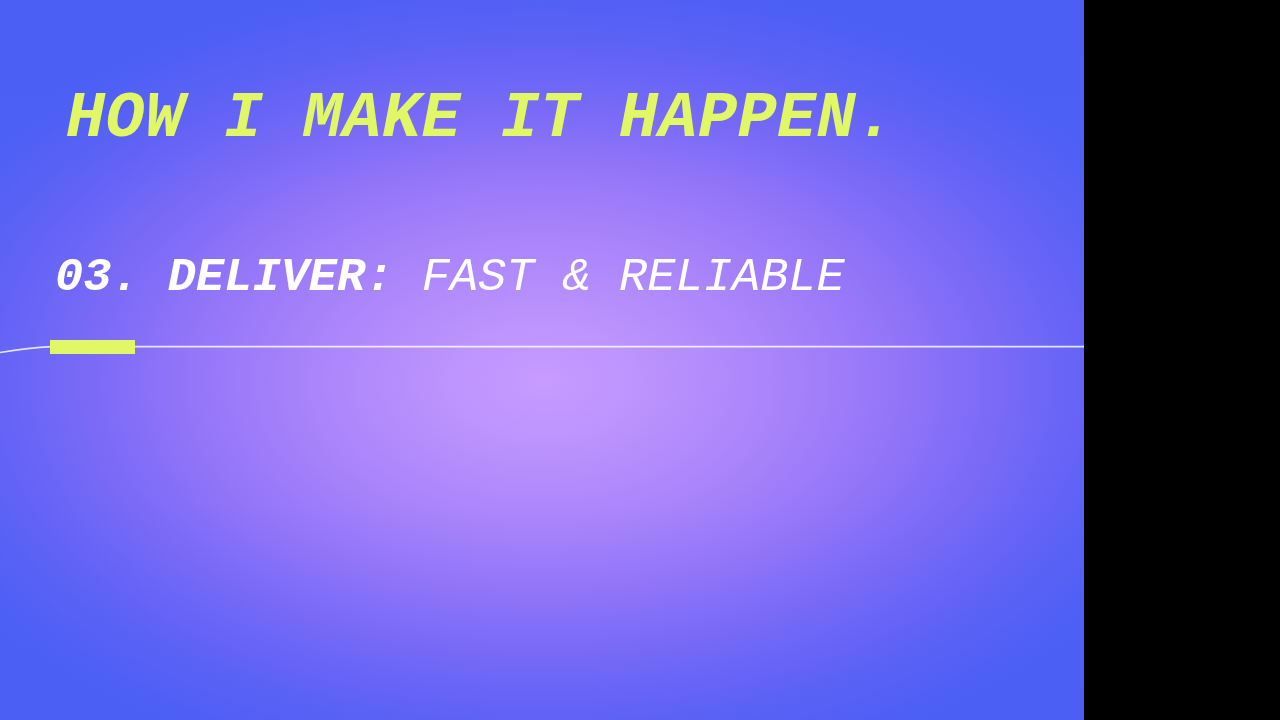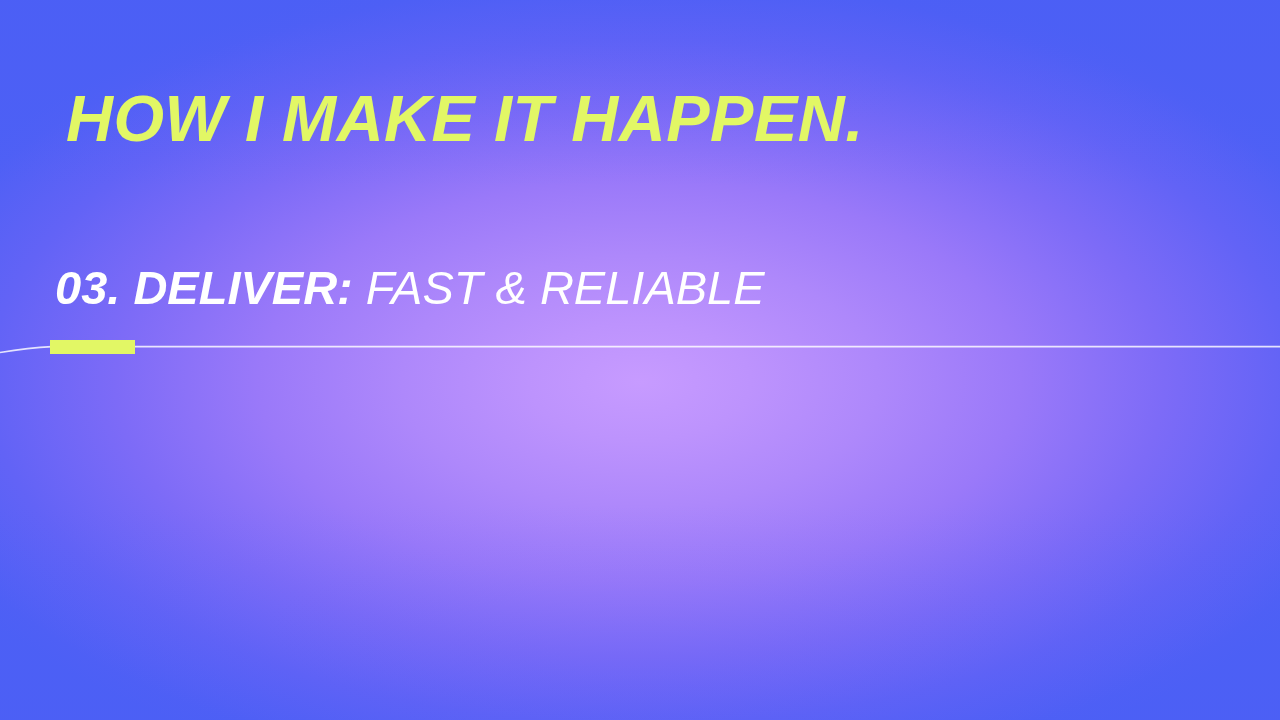--- a/index.html
+++ b/index.html
@@ -4,24 +4,24 @@
 <title>Slide</title>
 <style>
   html, body {
     margin: 0;
     padding: 0;
     background: #000;
   }
 
   .slide {
     position: relative;
-    width: 1280px;
+    width: 1084px;
     height: 720px;
     overflow: hidden;
-    font-family: Liberation Sans, sans-serif;
+    font-family: Liberation Mono, monospace;
     
     background-color: #6d28d9;
   }
 
   
   .slide-glow {
     position: absolute;
     inset: 0;
     background:
       radial-gradient(
@@ -70,21 +70,21 @@
     font-style: italic;
     letter-spacing: 0.5px;
     color: #e2f765;
     white-space: nowrap;
   }
 
   
   .subheadline {
     position: absolute;
     left: 55px;
-    top: 263px;
+    top: 253px;
     margin: 0;
     font-size: 47px;
     line-height: 1.05;
     font-style: italic;
     color: #ffffff;
     white-space: nowrap;
   }
   .subheadline .sub-strong {
     font-weight: 700;
   }

